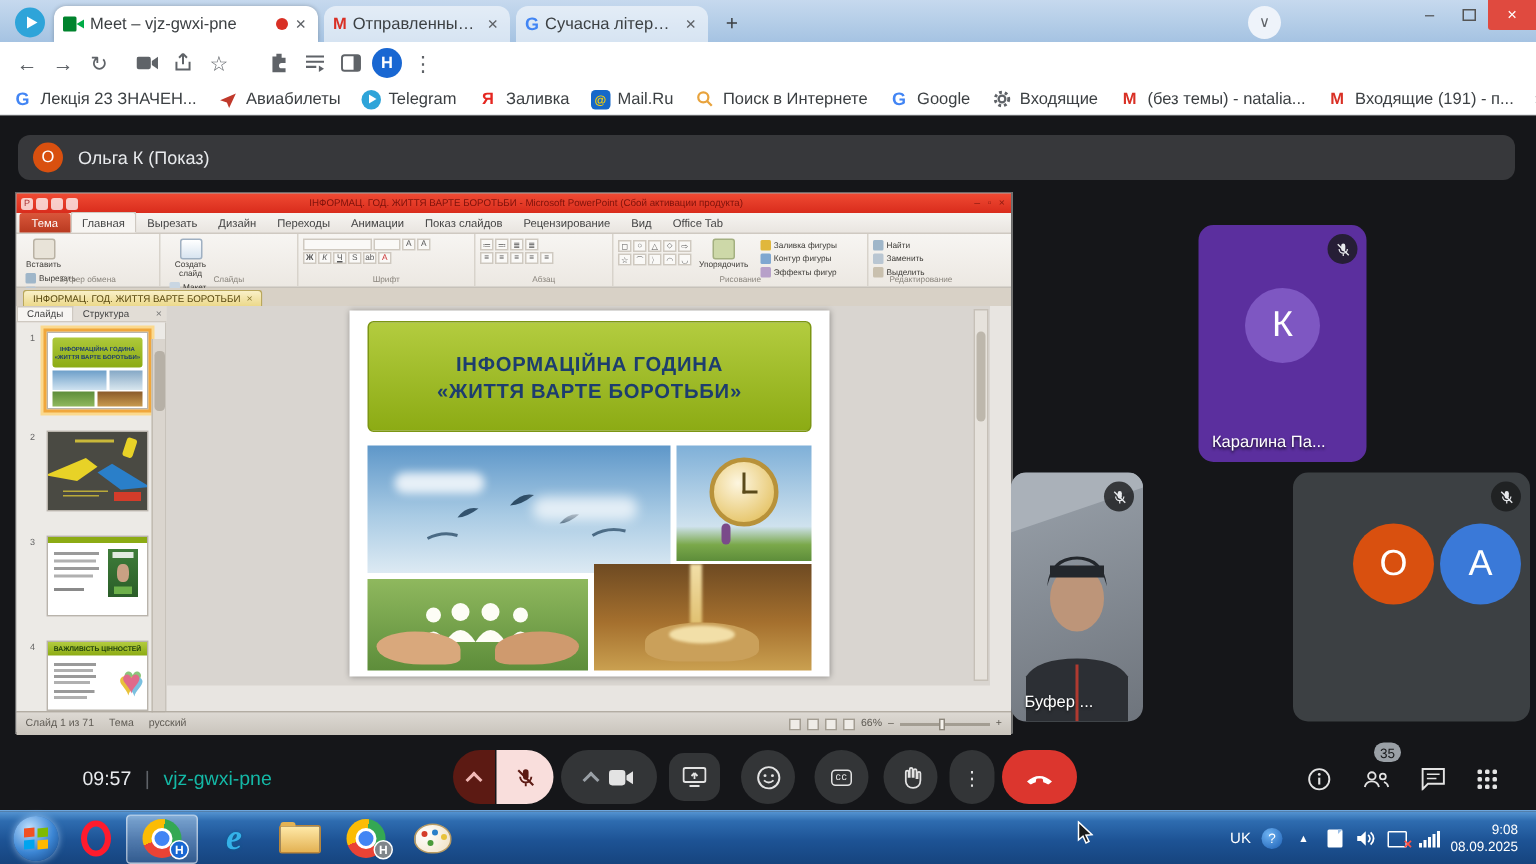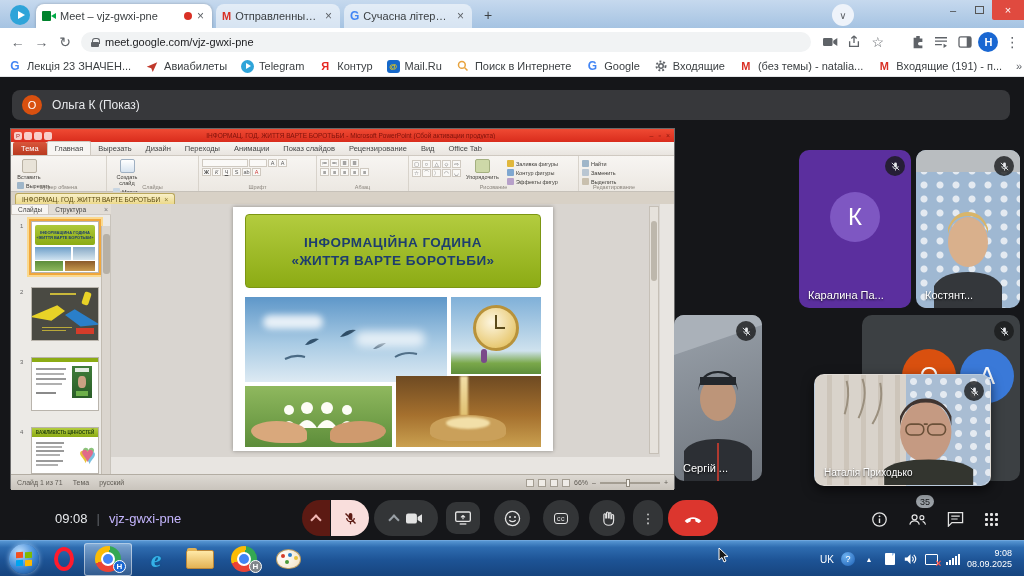--- a/index.html
+++ b/index.html
@@ -49,21 +49,21 @@
 .tname{position:absolute;left:9px;bottom:7px;color:#fff;font-size:11px;text-shadow:0 1px 2px rgba(0,0,0,.85);white-space:nowrap}
 .micbadge{position:absolute;top:6px;right:6px;width:20px;height:20px;border-radius:50%;background:rgba(25,26,28,.8);display:flex;align-items:center;justify-content:center}
 .menu-pill{position:absolute;top:8px;right:8px;width:26px;height:15px;border-radius:8px;background:#a8c7fa;display:flex;align-items:center;justify-content:center;gap:2px}
 .menu-pill b{width:3px;height:3px;border-radius:50%;background:#0b2a52}
 .pcircle{border-radius:50%;display:flex;align-items:center;justify-content:center;color:#fff;position:absolute}
 .person{position:absolute;left:0;top:0;width:100%;height:100%}
 
 #mtools{position:absolute;left:0;top:421px;width:1024px;height:42px}
 .tinfo{position:absolute;left:55px;top:13px;font-size:13px;color:#e8eaed;display:flex;gap:9px;align-items:center}
 .tinfo .sp{color:#5f6368}
-.tinfo .cd{color:#c4b5fd}
+.tinfo .cd{color:#14b8a6}
 .mbtn{position:absolute;background:#333537;display:flex;align-items:center;justify-content:center}
 .micgrp{position:absolute;left:302px;top:2px;height:36px;display:flex}
 .micl{width:28px;height:36px;background:#5c1a13;border-radius:18px 0 0 18px;display:flex;align-items:center;justify-content:center}
 .micr{width:38px;height:36px;background:#f9dedc;border-radius:0 18px 18px 0;display:flex;align-items:center;justify-content:center;margin-left:1px}
 .chev{width:8px;height:8px;border-left:2px solid #f2b8b5;border-top:2px solid #f2b8b5;transform:rotate(45deg);margin-top:3px}
 .chev.gray{border-color:#9aa0a6}
 .endcall{position:absolute;left:668px;top:2px;width:50px;height:36px;border-radius:18px;background:#dc362e;display:flex;align-items:center;justify-content:center}
 .ricon{position:absolute;top:8px;width:26px;height:26px;display:flex;align-items:center;justify-content:center}
 .pbadge{position:absolute;left:916px;top:-3px;min-width:18px;height:13px;border-radius:7px;background:#9aa0a6;color:#17181a;font-size:9px;display:flex;align-items:center;justify-content:center;padding:0 3px}
 .grid9{width:13px;height:13px;display:grid;grid-template-columns:repeat(3,3px);grid-template-rows:repeat(3,3px);gap:2px}
@@ -179,24 +179,20 @@
     <div class="winbtn" style="left:966px">
         <span style="width:9px;height:8px;border:1px solid #555"></span>
       </div>
     <div class="winbtn" id="win-close" style="left:992px;width:32px">×</div>
   </div>
 
   <div id="addrbar">
     <span class="navg" style="margin-left:6px">←</span>
     <span class="navg">→</span>
     <span class="navg">↻</span>
-    <div class="urlpill">
-      <span class="lock"></span>
-      <span>meet.google.com/vjz-gwxi-pne</span>
-    </div>
     <div class="abicon" style="margin-left:8px">
       <svg width="15" height="12" viewBox="0 0 22 16">
           <rect x="0" y="2" width="14" height="12" rx="2" fill="#5f6368"></rect>
           <path d="M15 6l6-4v12l-6-4z" fill="#5f6368"></path>
         </svg>
     </div>
     <div class="abicon">
       <svg width="14" height="14" viewBox="0 0 16 16">
           <path d="M3 7v6h10V7" fill="none" stroke="#5f6368" stroke-width="1.5"></path>
           <path d="M8 1v8M8 1L5 4M8 1l3 3" fill="none" stroke="#5f6368" stroke-width="1.5"></path>
@@ -240,21 +236,21 @@
         <span>Авиабилеты</span>
       </span>
     <span class="bm">
         <span class="bmic ic-tg">
           <i></i>
         </span>
         <span>Telegram</span>
       </span>
     <span class="bm">
         <span class="bmic ic-ya">Я</span>
-        <span>Контур</span>
+        <span>Заливка</span>
       </span>
     <span class="bm">
         <span class="bmic ic-mail">@</span>
         <span>Mail.Ru</span>
       </span>
     <span class="bm">
         <span class="bmic">
           <svg width="12" height="12" viewBox="0 0 16 16">
             <circle cx="6.5" cy="6.5" r="4.5" fill="none" stroke="#e8a33d" stroke-width="2"></circle>
             <path d="M10 10l4 4" stroke="#e8a33d" stroke-width="2"></path>
@@ -606,95 +602,57 @@
       <span class="micbadge">
           <svg width="11" height="11" viewBox="0 0 24 24">
             <path d="M12 3a3 3 0 0 1 3 3v5a3 3 0 0 1-6 0V6a3 3 0 0 1 3-3z" fill="#e8eaed"></path>
             <path d="M6 11a6 6 0 0 0 12 0M12 17v4" stroke="#e8eaed" stroke-width="1.8" fill="none"></path>
             <path d="M4 4l16 16" stroke="#e8eaed" stroke-width="2"></path>
           </svg>
         </span>
       <span class="tname">Каралина Па...</span>
     </div>
 
-    <div class="tile" style="left:916px;top:73px;width:104px;height:158px;background:#9fb8d2">
-      <div style="position:absolute;inset:0;background-image:radial-gradient(circle,#e4eaf1 0 3px,transparent 4px);background-size:16px 14px"></div>
-      <div style="position:absolute;left:0;top:0;right:0;height:22px;background:#b9bdc0"></div>
-      <svg class="person" viewBox="0 0 104 158" preserveAspectRatio="none">
-        <ellipse cx="52" cy="92" rx="20" ry="25" fill="#d9b08c"></ellipse>
-        <path d="M32 84 q4-18 20-18 q16 0 20 18 v-6 q-6-16-20-16 q-14 0-20 16z" fill="#d8b56a"></path>
-        <path d="M18 158 h68 v-22 q-8-14-34-14 q-26 0-34 14z" fill="#34373b"></path>
-      </svg>
-      <span class="micbadge">
-          <svg width="11" height="11" viewBox="0 0 24 24">
-            <path d="M12 3a3 3 0 0 1 3 3v5a3 3 0 0 1-6 0V6a3 3 0 0 1 3-3z" fill="#e8eaed"></path>
-            <path d="M6 11a6 6 0 0 0 12 0M12 17v4" stroke="#e8eaed" stroke-width="1.8" fill="none"></path>
-            <path d="M4 4l16 16" stroke="#e8eaed" stroke-width="2"></path>
-          </svg>
-        </span>
-      <span class="tname">Костянт...</span>
-    </div>
 
     <div class="tile" style="left:674px;top:238px;width:88px;height:166px;background:linear-gradient(160deg,#9aa2ab,#6e747c)">
       <svg class="person" viewBox="0 0 88 166" preserveAspectRatio="none">
         <path d="M0 40 L88 10 L88 0 L0 0 Z" fill="#aab1b9"></path>
         <ellipse cx="44" cy="84" rx="18" ry="22" fill="#bd9579"></ellipse>
         <path d="M24 76 q2-20 20-20 q18 0 20 20 l-2-6 q-6-12-18-12 q-12 0-18 12z" fill="#23272c"></path>
         <path d="M26 70 h36 v-8 h-36z" fill="#23272c"></path>
         <path d="M10 166 h68 v-30 q-8-12-34-12 q-26 0-34 12z" fill="#2c2f34"></path>
         <path d="M44 128 v38" stroke="#b03a30" stroke-width="2"></path>
       </svg>
       <span class="micbadge">
           <svg width="11" height="11" viewBox="0 0 24 24">
             <path d="M12 3a3 3 0 0 1 3 3v5a3 3 0 0 1-6 0V6a3 3 0 0 1 3-3z" fill="#e8eaed"></path>
             <path d="M6 11a6 6 0 0 0 12 0M12 17v4" stroke="#e8eaed" stroke-width="1.8" fill="none"></path>
             <path d="M4 4l16 16" stroke="#e8eaed" stroke-width="2"></path>
           </svg>
         </span>
-      <span class="tname">Сергій ...</span>
+      <span class="tname">Буфер ...</span>
     </div>
 
 
     <div class="tile" style="left:862px;top:238px;width:158px;height:166px;background:#3c4043">
       <span class="pcircle" style="left:40px;top:34px;width:54px;height:54px;background:#d9500f;font-size:24px">О</span>
       <span class="pcircle" style="left:98px;top:34px;width:54px;height:54px;background:#3a79d8;font-size:24px">А</span>
       <span class="micbadge">
           <svg width="11" height="11" viewBox="0 0 24 24">
             <path d="M12 3a3 3 0 0 1 3 3v5a3 3 0 0 1-6 0V6a3 3 0 0 1 3-3z" fill="#e8eaed"></path>
             <path d="M6 11a6 6 0 0 0 12 0M12 17v4" stroke="#e8eaed" stroke-width="1.8" fill="none"></path>
             <path d="M4 4l16 16" stroke="#e8eaed" stroke-width="2"></path>
           </svg>
         </span>
     </div>
 
-    <div class="tile" style="left:814px;top:297px;width:177px;height:112px;border:1px solid rgba(255,255,255,.2);box-shadow:0 4px 12px rgba(0,0,0,.6);z-index:6;background:linear-gradient(90deg,#d9d3cb 0 52%,#a9bdd3 52%)">
-      <div style="position:absolute;left:0;top:0;width:52%;height:100%;background:repeating-linear-gradient(90deg,#d9d3cb 0 12px,#cdc5ba 12px 17px)"></div>
-      <div style="position:absolute;right:0;top:0;width:48%;height:100%;background-image:radial-gradient(circle,#e4eaf1 0 3px,transparent 4px);background-size:15px 13px"></div>
-      <svg class="person" viewBox="0 0 177 112" preserveAspectRatio="none">
-        <path d="M30 40 q6-20 2-34 M44 44 q10-22 4-40 M58 50 q12-20 8-42" stroke="#9a8f7e" stroke-width="2" fill="none"></path>
-        <ellipse cx="112" cy="58" rx="26" ry="31" fill="#c59a82"></ellipse>
-        <path d="M86 52 q4-24 26-24 q22 0 26 24 v-10 q-8-18-26-18 q-18 0-26 18z" fill="#3f3430"></path>
-        <rect x="92" y="50" width="18" height="11" rx="5" fill="none" stroke="#6a5038" stroke-width="1.6"></rect>
-        <rect x="114" y="50" width="18" height="11" rx="5" fill="none" stroke="#6a5038" stroke-width="1.6"></rect>
-        <path d="M110 50 h4" stroke="#6a5038" stroke-width="1.6"></path>
-        <path d="M70 112 h90 v-16 q-12-10-45-10 q-33 0-45 10z" fill="#33352f"></path>
-      </svg>
-      <span class="micbadge">
-          <svg width="11" height="11" viewBox="0 0 24 24">
-            <path d="M12 3a3 3 0 0 1 3 3v5a3 3 0 0 1-6 0V6a3 3 0 0 1 3-3z" fill="#e8eaed"></path>
-            <path d="M6 11a6 6 0 0 0 12 0M12 17v4" stroke="#e8eaed" stroke-width="1.8" fill="none"></path>
-            <path d="M4 4l16 16" stroke="#e8eaed" stroke-width="2"></path>
-          </svg>
-        </span>
-      <span class="tname" style="font-size:10px">Наталія Приходько</span>
-    </div>
 
     <div id="mtools">
       <div class="tinfo">
-        <span>09:08</span>
+        <span>09:57</span>
         <span class="sp">|</span>
         <span class="cd">vjz-gwxi-pne</span>
       </div>
       <div class="micgrp">
         <span class="micl">
             <span class="chev"></span>
           </span>
         <span class="micr">
             <svg width="15" height="15" viewBox="0 0 24 24">
               <path d="M12 3a3 3 0 0 1 3 3v5a3 3 0 0 1-6 0V6a3 3 0 0 1 3-3z" fill="#5c1a13"></path>

